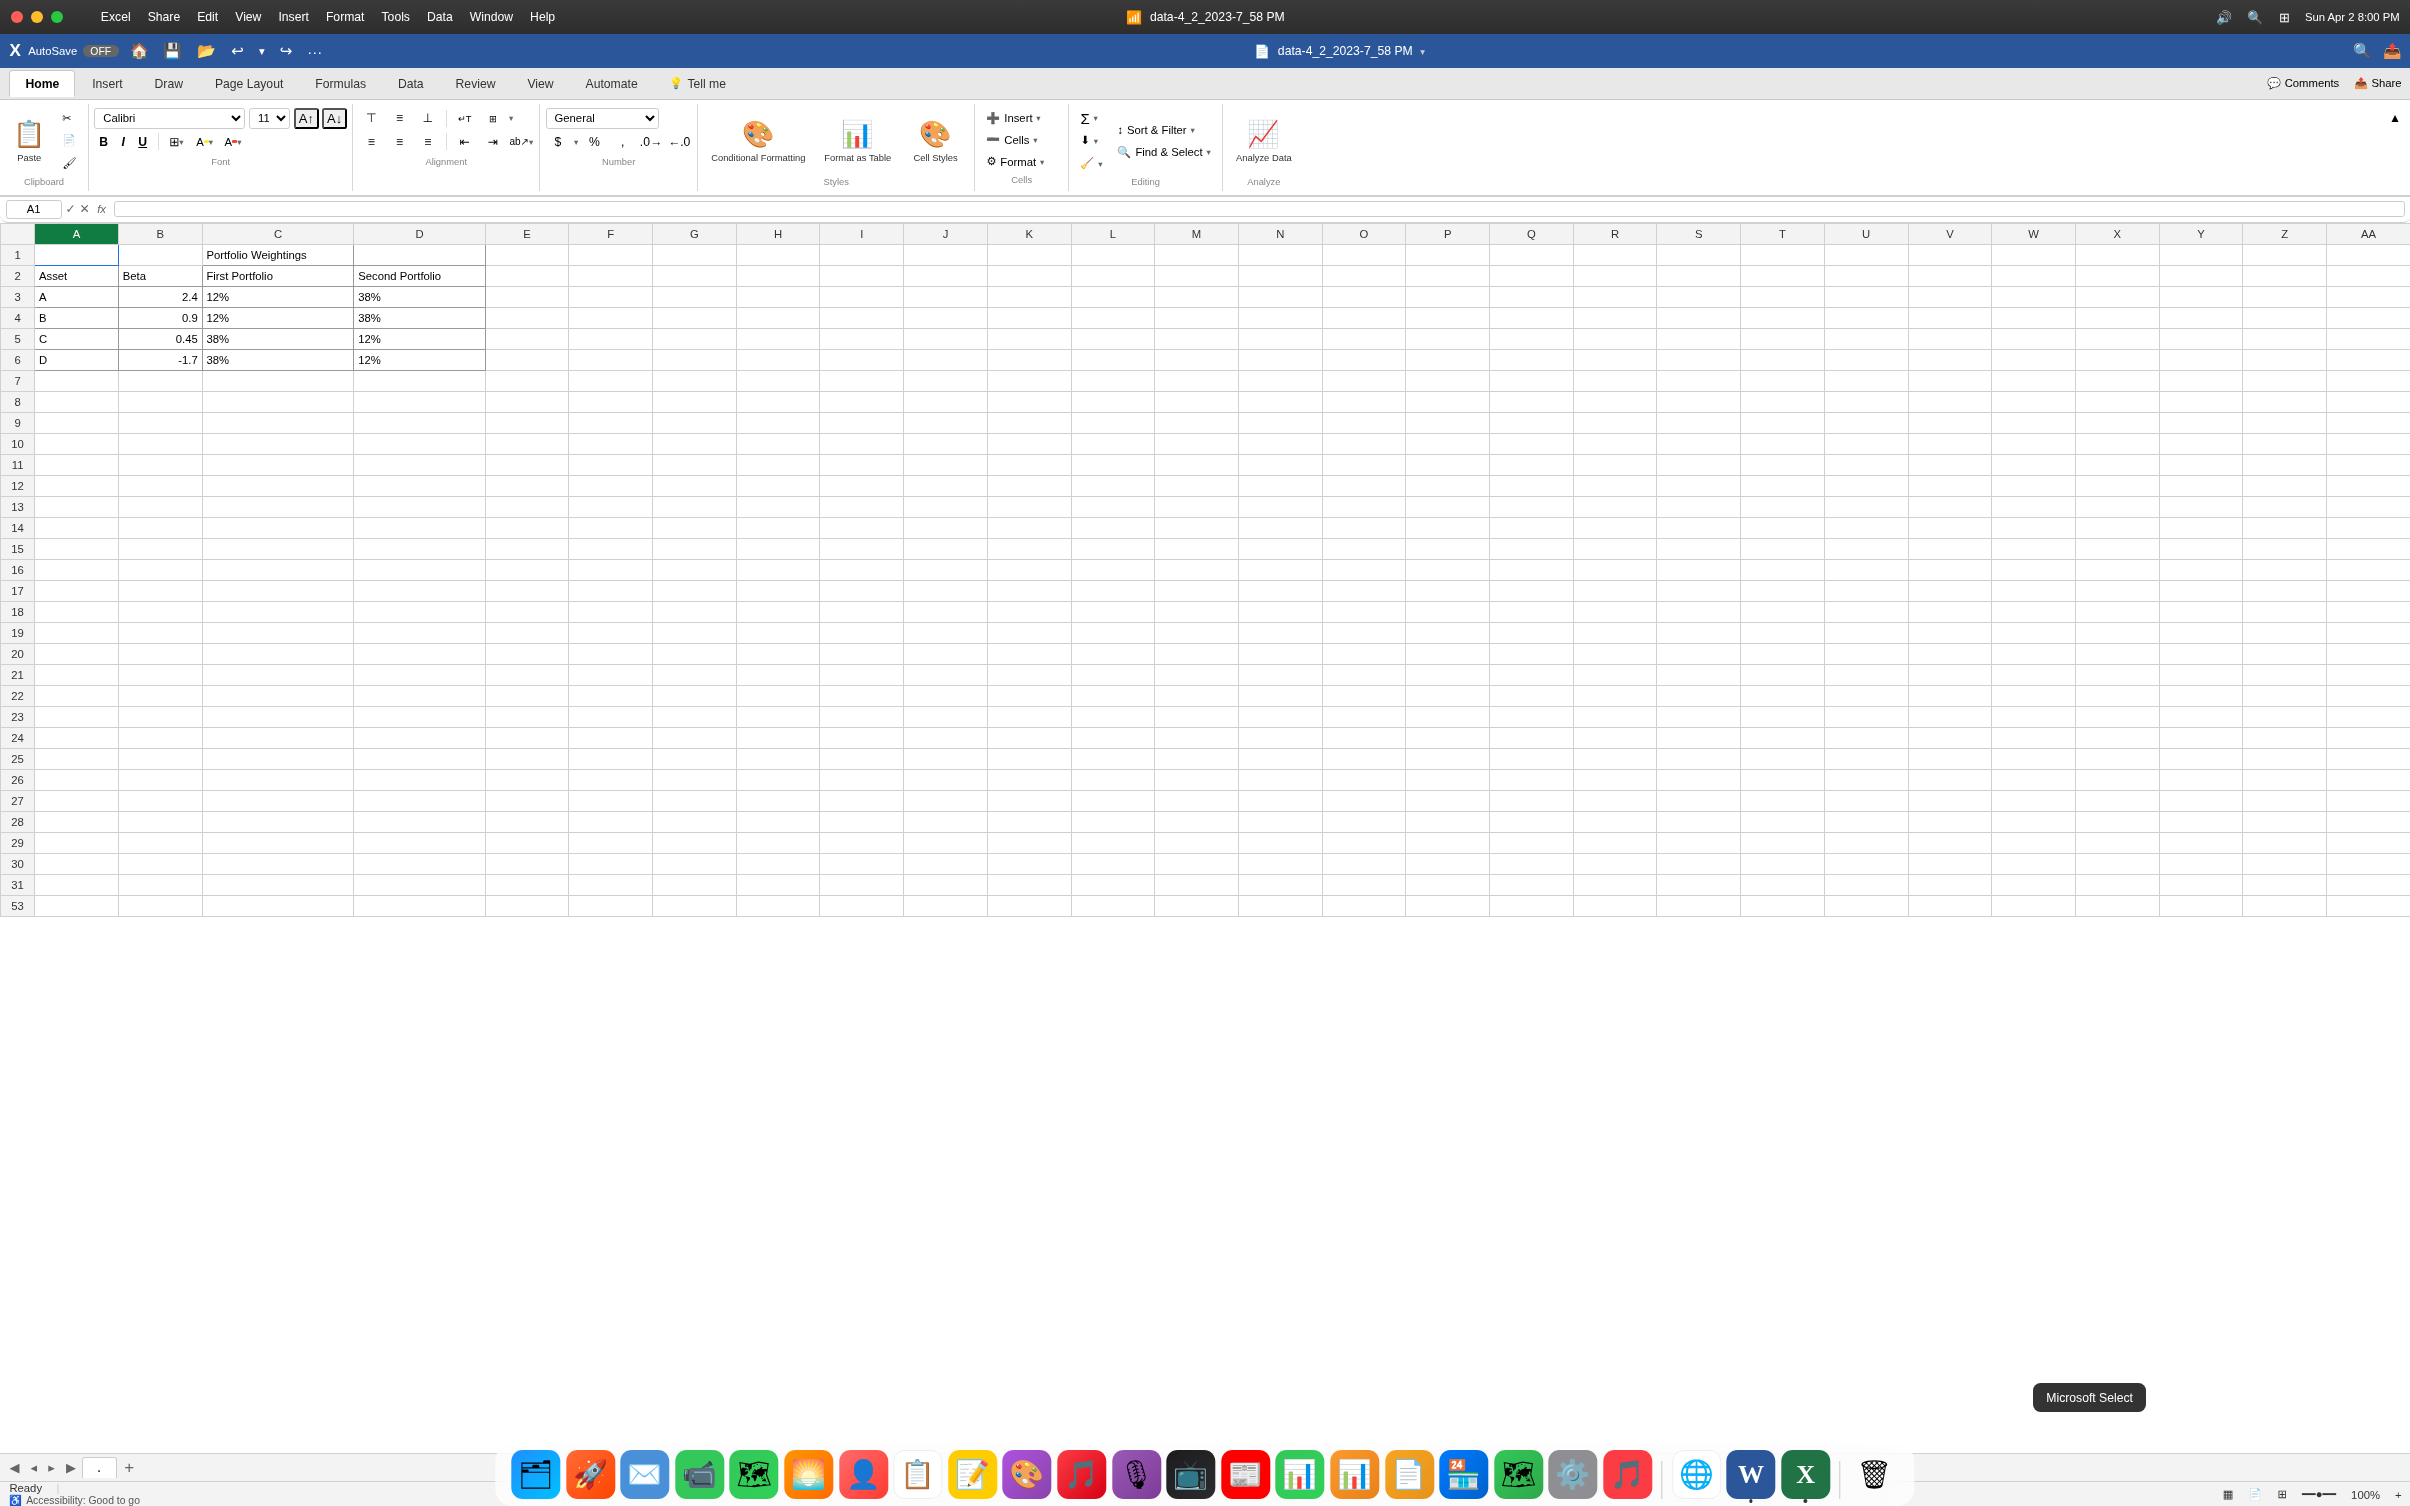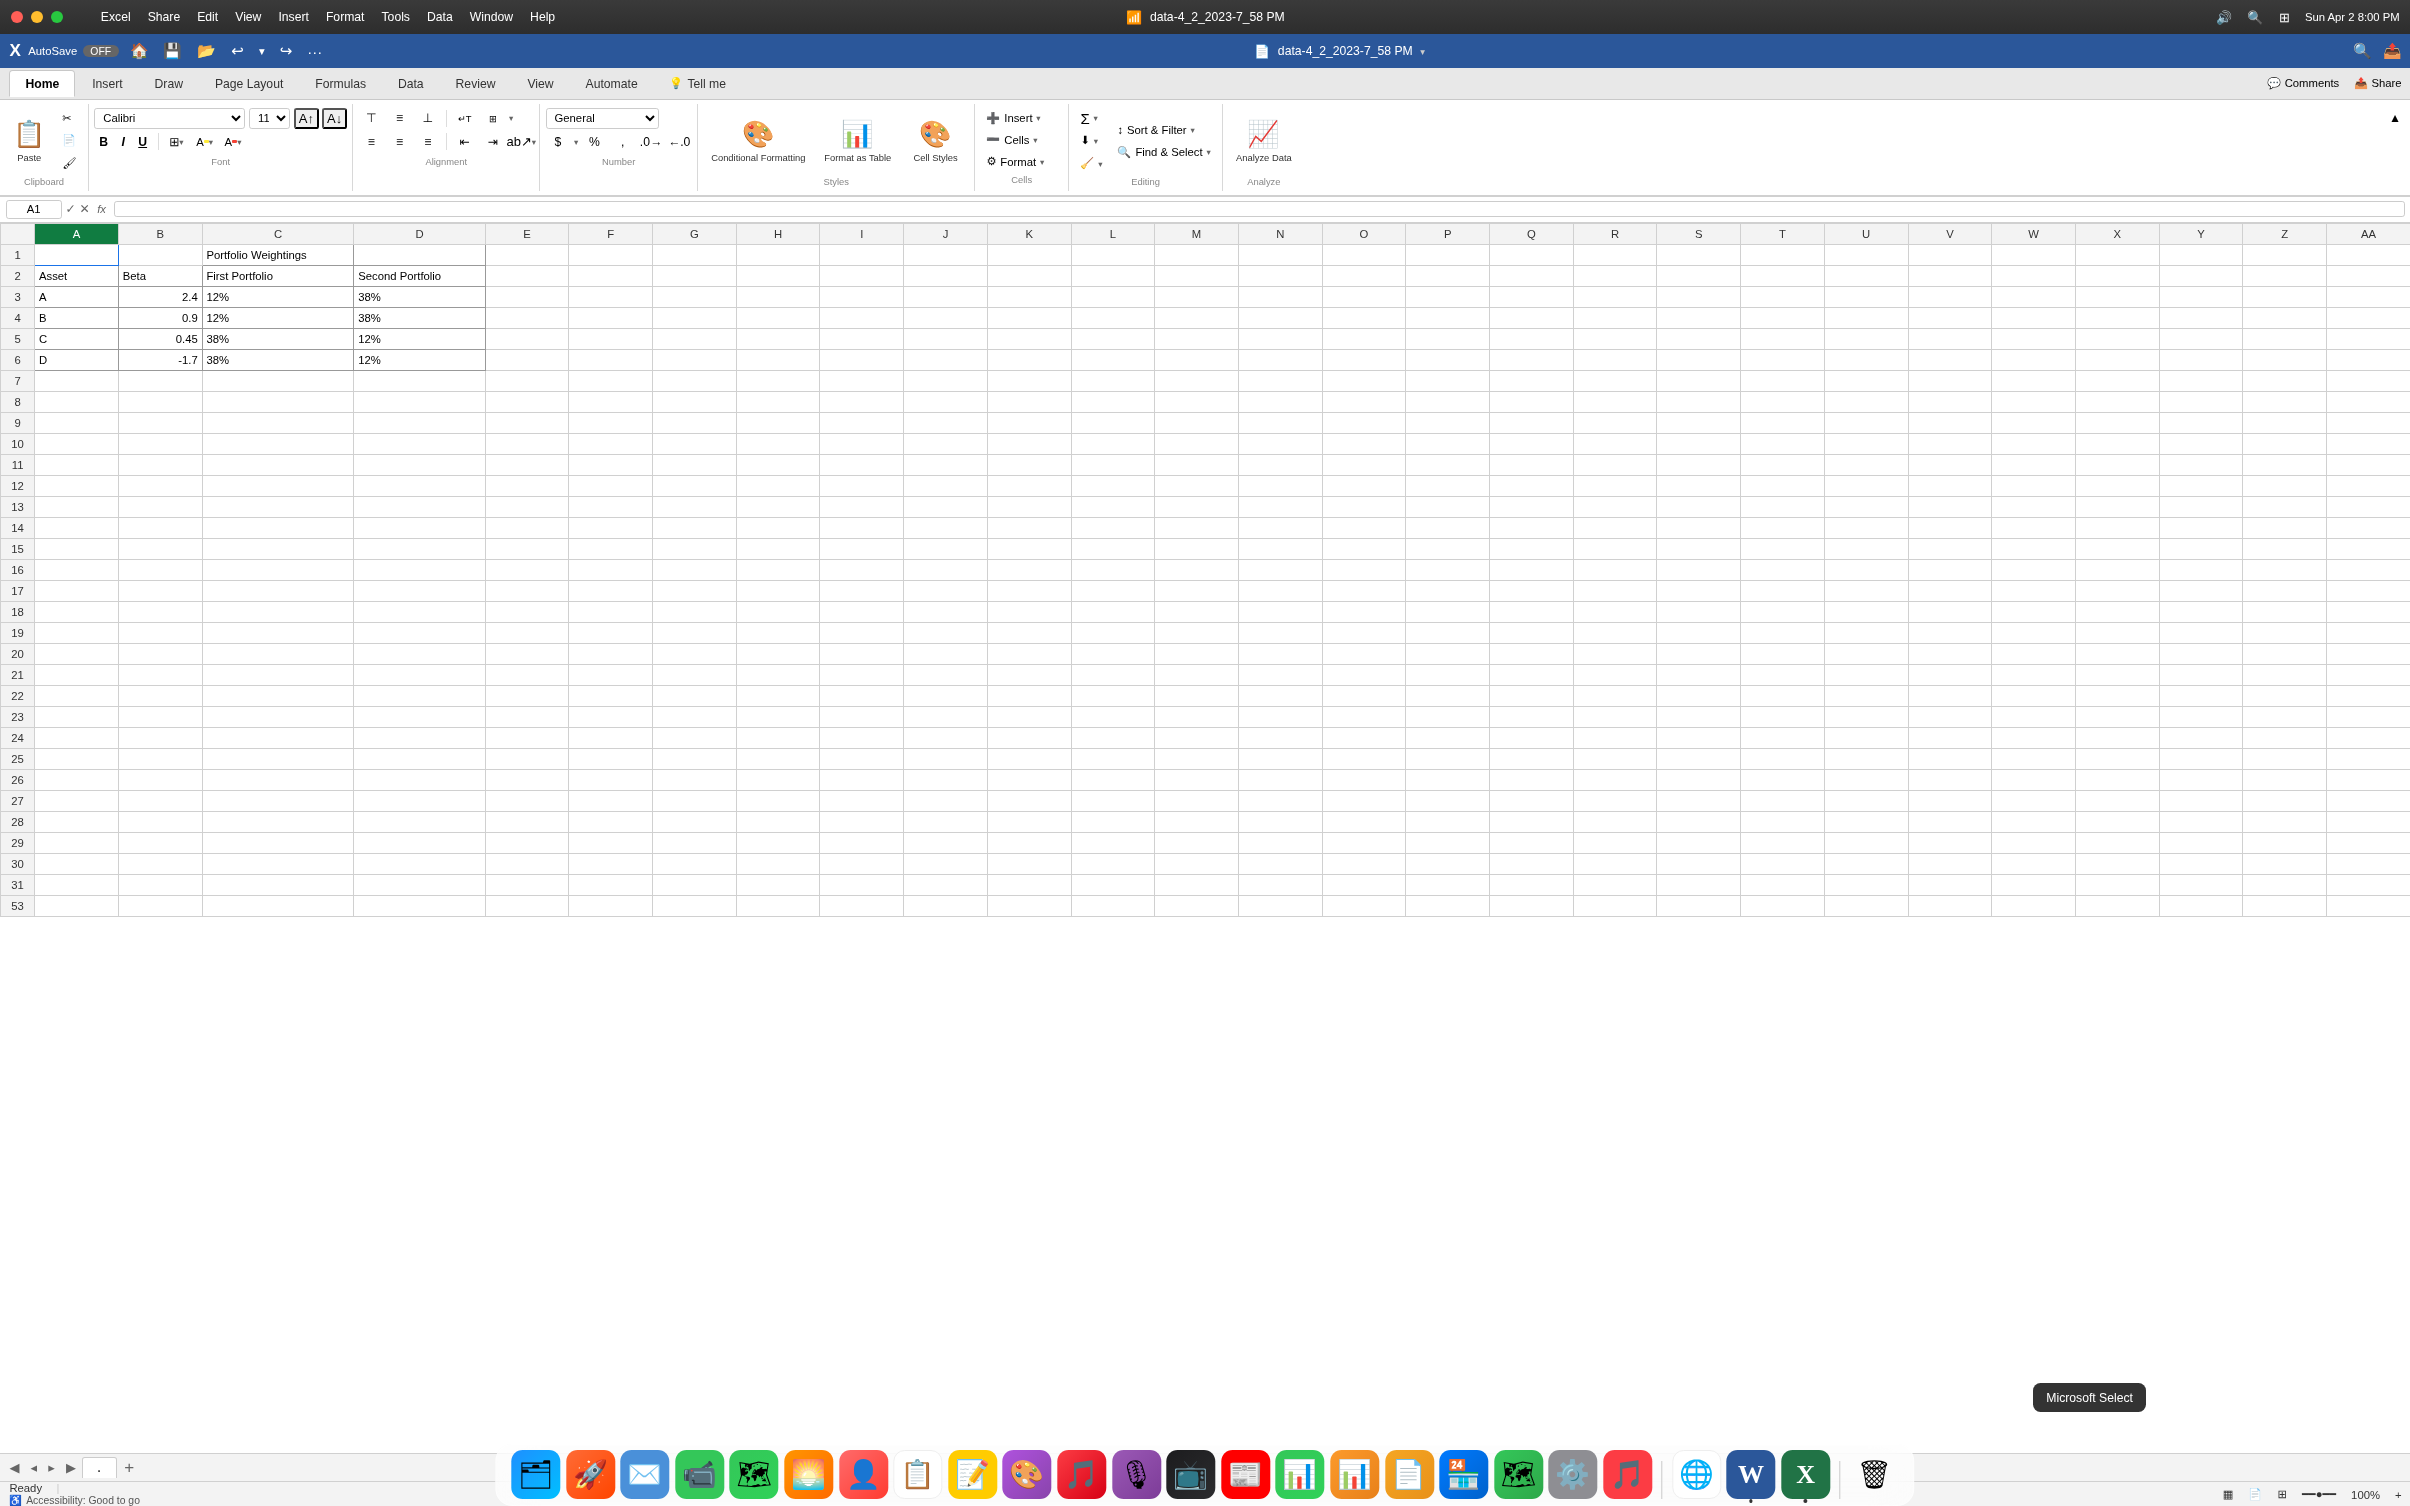--- a/index.html
+++ b/index.html
@@ -92,20 +92,21 @@
 
     
     .formula-bar {
       display: flex;
       align-items: center;
       background: #fff;
       border-bottom: 0.9px solid #d0d0d0;
       height: 26px;
       padding: 0 5.6px;
       gap: 3.8px;
+      border-radius: 8px;
     }
     .cell-ref { border: 0.9px solid #ccc; width: 56px; height: 19px; font-size: 11.3px; padding: 0 3.8px; text-align: center; }
     .fx-label { color: #666; font-size: 11.3px; font-style: italic; margin: 0 3.8px; }
     .formula-input { flex: 1; border: none; font-size: 12.2px; outline: none; padding: 0 3.8px; }
 
     table.grid {
       border-collapse: collapse;
       font-size: 11.3px;
       table-layout: fixed;
     }
@@ -503,21 +504,21 @@
             <span class="dropdown-arrow">▾</span>
           </div>
           <div class="font-row">
             <div class="r-btn-sm">≡</div>
             <div class="r-btn-sm" style="font-weight:bold;">≡</div>
             <div class="r-btn-sm">≡</div>
             <div style="width:0.9px; height:17px; background:#ddd; margin:0 1.9px;"></div>
             <div class="r-btn-sm">⇤</div>
             <div class="r-btn-sm">⇥</div>
             <div class="r-btn-sm">
-              <span style="font-size:13px;">ab↗</span>
+              <span style="font-size:10px;">ab↗</span>
               <span class="dropdown-arrow">▾</span>
             </div>
           </div>
         </div>
         <div class="section-name">Alignment</div>
       </div>
 
       <div class="ribbon-section-wrap" style="min-width:122px;">
         <div class="section-content-v" style="width:100%;">
           <div class="font-row">

